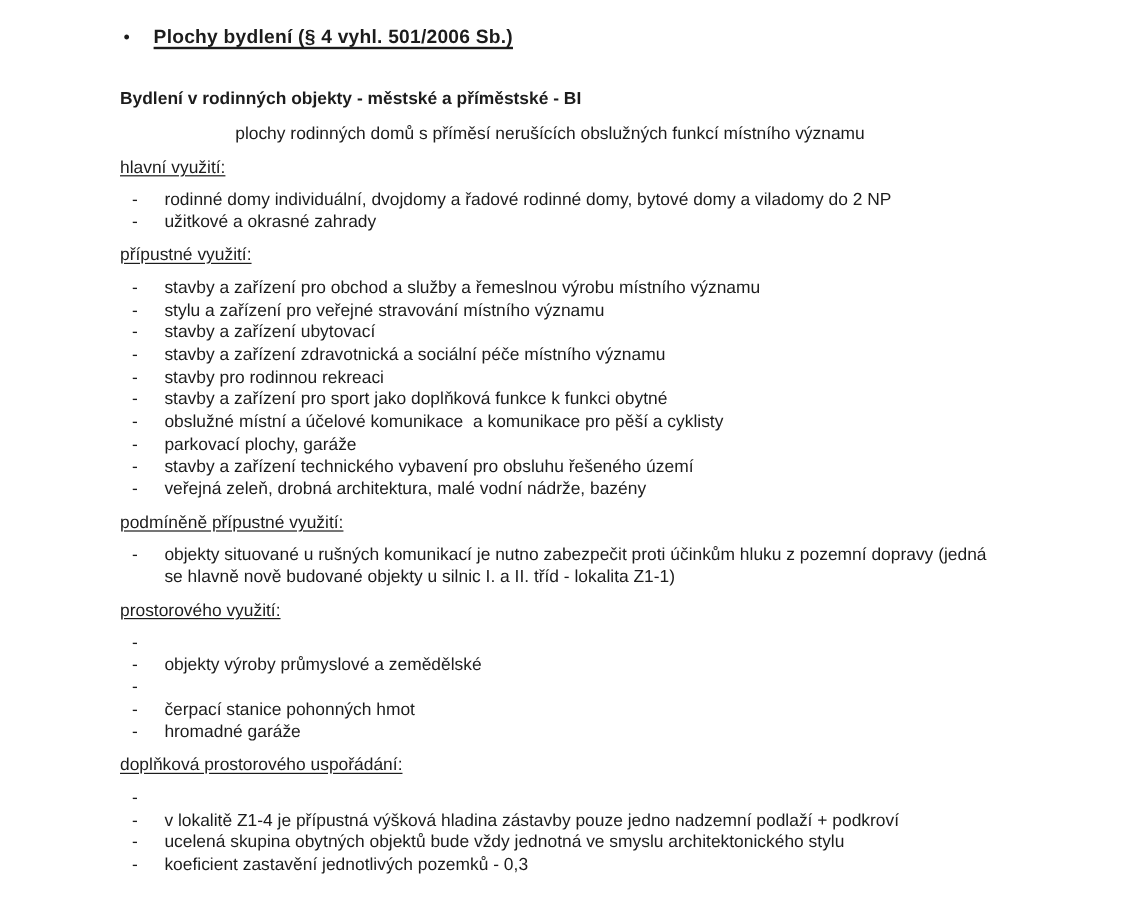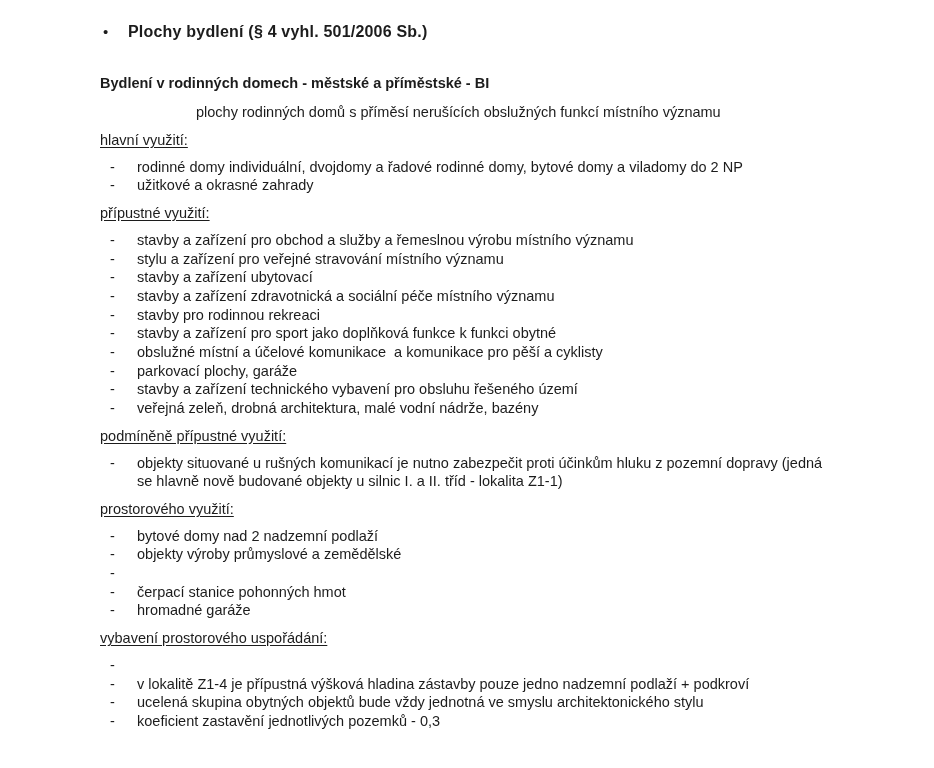--- a/index.html
+++ b/index.html
@@ -21,20 +21,21 @@
   }
   .title-bullet {
     width: 25px;
     margin-left: 3px;
     font-size: 15px;
     flex: 0 0 25px;
   }
   .doc-title {
     font-size: 16px;
     font-weight: bold;
+    text-decoration: underline;
     text-decoration-thickness: 2px;
     text-underline-offset: 3px;
     letter-spacing: 0.2px;
     line-height: 20px;
   }
   .doc-subtitle {
     margin-top: 32px;
     font-size: 14.5px;
     font-weight: bold;
     line-height: 19px;
@@ -75,21 +76,21 @@
 </head>
 <body>
 
 <div class="page">
 
   <div class="title-row">
     <span class="title-bullet">•</span>
     <h1 class="doc-title">Plochy bydlení (§ 4 vyhl. 501/2006 Sb.)</h1>
   </div>
 
-  <h2 class="doc-subtitle">Bydlení v rodinných domech - městské a příměstské - BI</h2>
+  <h2 class="doc-subtitle">Bydlení v rodinných objekty - městské a příměstské - BI</h2>
 
   <p class="doc-description">plochy rodinných domů s příměsí nerušících obslužných funkcí místního významu</p>
 
   <div id="sections">
   <section class="section">
     <h3 class="section-heading">hlavní využití:</h3>
     <ul class="item-list">
   <li class="list-item">
     <span class="dash-marker">-</span>
     <span class="item-text">rodinné domy individuální, dvojdomy a řadové rodinné domy, bytové domy a viladomy do 2 NP</span>
@@ -165,21 +166,20 @@
     <span class="item-text">objekty situované u rušných komunikací je nutno zabezpečit proti účinkům hluku z pozemní dopravy (jedná se hlavně nově budované objekty u silnic I. a II. tříd - lokalita Z1-1)</span>
   </li>
 </ul>
   </section>
 
   <section class="section">
     <h3 class="section-heading">prostorového využití:</h3>
     <ul class="item-list">
   <li class="list-item">
     <span class="dash-marker">-</span>
-    <span class="item-text">bytové domy nad 2 nadzemní podlaží</span>
   </li>
 
   <li class="list-item">
     <span class="dash-marker">-</span>
     <span class="item-text">objekty výroby průmyslové a zemědělské</span>
   </li>
 
   <li class="list-item">
     <span class="dash-marker">-</span>
   </li>
@@ -190,21 +190,21 @@
   </li>
 
   <li class="list-item">
     <span class="dash-marker">-</span>
     <span class="item-text">hromadné garáže</span>
   </li>
 </ul>
   </section>
 
   <section class="section">
-    <h3 class="section-heading">vybavení prostorového uspořádání:</h3>
+    <h3 class="section-heading">doplňková prostorového uspořádání:</h3>
     <ul class="item-list">
   <li class="list-item">
     <span class="dash-marker">-</span>
   </li>
 
   <li class="list-item">
     <span class="dash-marker">-</span>
     <span class="item-text">v lokalitě Z1-4 je přípustná výšková hladina zástavby pouze jedno nadzemní podlaží + podkroví</span>
   </li>
 

